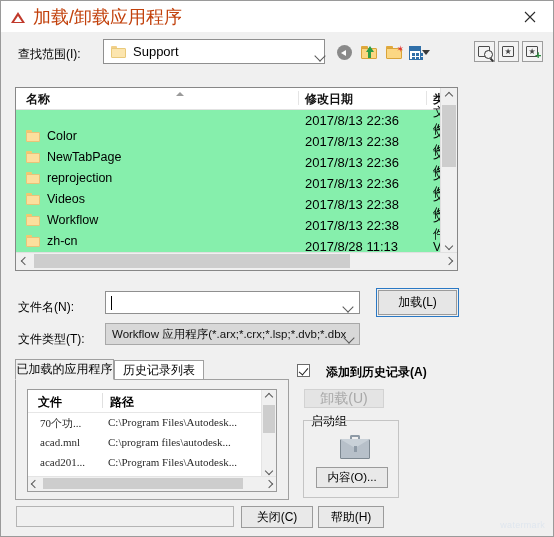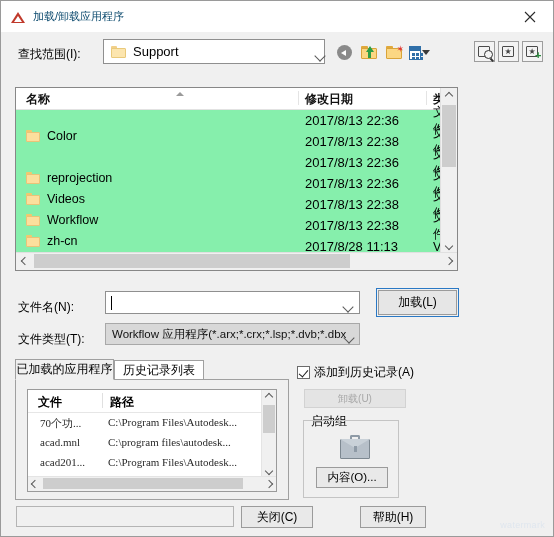--- a/index.html
+++ b/index.html
@@ -52,22 +52,22 @@
   }
   .title-icon .tri-in {
     position: absolute;
     left: 4px; top: 7px;
     width: 0; height: 0;
     border-left: 4px solid transparent;
     border-right: 4px solid transparent;
     border-bottom: 6px solid #ffffff;
   }
   .title-text {
-    font-size: 11px;
-    color: #0c4a6e;
+    font-size: 18px;
+    color: #c2410c;
     letter-spacing: 0px;
   }
   .title-close {
     position: absolute;
     right: 0; top: 0;
     width: 46px;
     height: 31px;
     display: flex;
     align-items: center;
     justify-content: center;
@@ -483,46 +483,46 @@
   }
   .ll-hscroll .al { left:0; }
   .ll-hscroll .ar2 { right:0; }
   .ll-hscroll .th {
     position:absolute; left:15px; top:1px; width:200px; height:11px; background:#cdcdcd;
   }
 
   
   .chk-row {
     position: absolute; left: 296px; top: 363px;
-    display: flex; align-items: center; gap: 4px;
+    display: flex; align-items: flex-start; gap: 16px; font-weight: bold;
   }
   .chkbox {
     width: 13px; height: 13px;
     background: #ffffff;
     border: 1px solid #6b6b6b;
     box-sizing: border-box;
     position: relative;
     flex: none;
   }
   .chkbox .tick {
     position:absolute; left: 3px; top: 1px;
     width: 4px; height: 8px;
     border-right: 1.6px solid #1f1f1f;
     border-bottom: 1.6px solid #1f1f1f;
     transform: rotate(40deg);
   }
   .chk-label { font-size: 12px; }
   .btn-unload {
     position: absolute; left: 303px; top: 388px;
-    width: 102px; height: 19px;
+    width: 80px; height: 19px;
     background: #e4e4e4;
     border: 1px solid #d2d2d2;
     box-sizing: border-box;
     display:flex; align-items:center; justify-content:center;
-    font-size: 10px; color: #a8a8a8;
+    font-size: 14px; color: #a8a8a8;
   }
   .startup-group {
     position: absolute; left: 302px; top: 419px;
     width: 96px; height: 78px;
     border: 1px solid #c4c4c4;
     box-sizing: border-box;
   }
   .sg-title {
     position: absolute; left: 307px; top: 412px;
     background: #f0f0f0;
@@ -589,21 +589,20 @@
     font-size: 12px;
   }
   .btn-help {
     position: absolute; left: 317px; top: 505px;
     width: 66px; height: 22px;
     background: #e9e9e9;
     border: 1px solid #9b9b9b;
     box-sizing: border-box;
     display:flex; align-items:center; justify-content:center;
     font-size: 12px;
-    margin-left: 42px;
   }
   .watermark {
     position: absolute; right: 8px; top: 519px;
     font-size: 9px;
     color: #dfe6ee;
     letter-spacing: 0.3px;
     filter: blur(0.6px);
     user-select: none;
   }
 </style>
@@ -712,20 +711,27 @@
             <span class="ic-folder">
               <span class="t"></span>
               <span class="b"></span>
             </span>
             <span>Color</span>
           </div>
         <div class="dt">2017/8/13 22:36</div>
         <div class="tp">文件</div>
       </div>
       <div class="fl-row">
+        <div class="nm">
+            <span class="ic-folder">
+              <span class="t"></span>
+              <span class="b"></span>
+            </span>
+            <span>NewTabPage</span>
+          </div>
         <div class="dt">2017/8/13 22:38</div>
         <div class="tp">文件</div>
       </div>
       <div class="fl-row">
         <div class="nm">
             <span class="ic-folder">
               <span class="t"></span>
               <span class="b"></span>
             </span>
             <span>reprojection</span>

